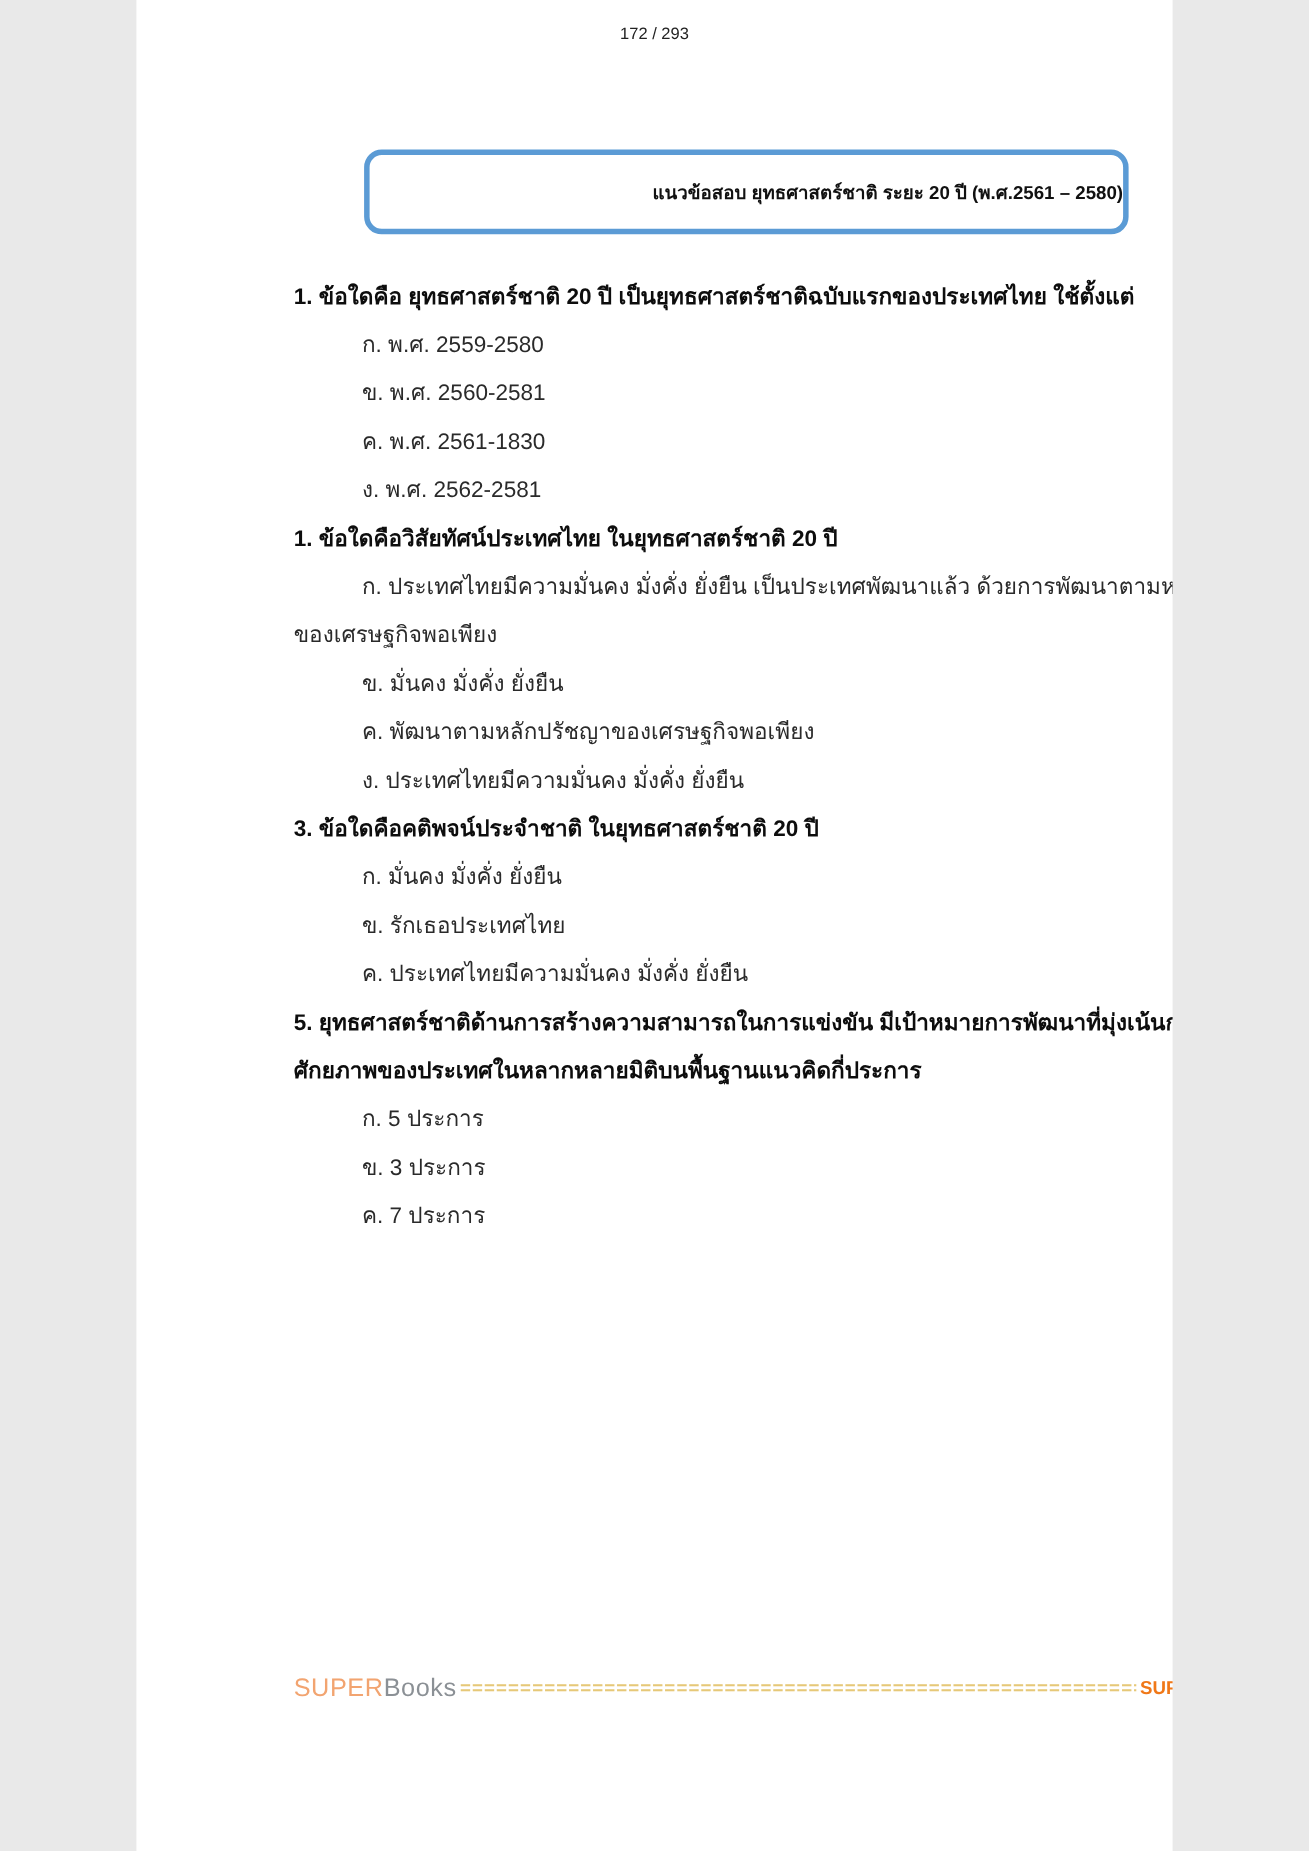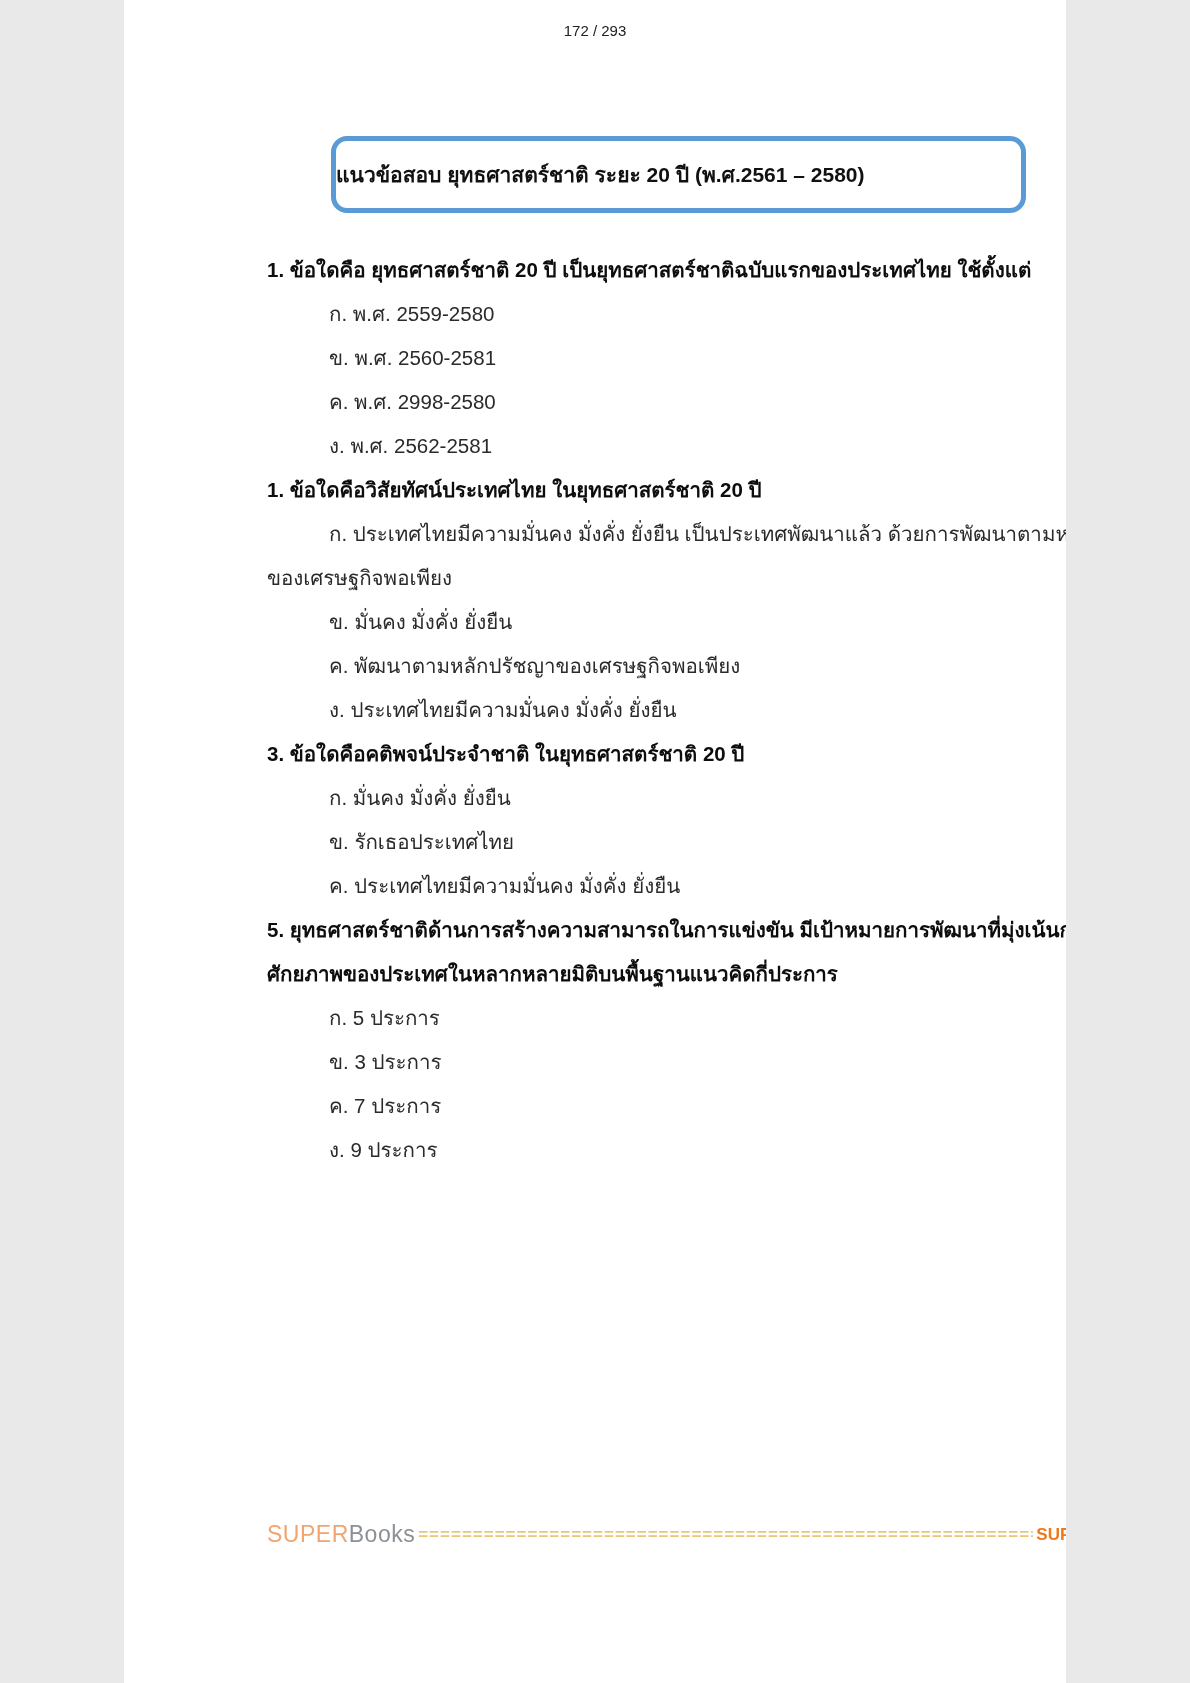--- a/index.html
+++ b/index.html
@@ -13,22 +13,22 @@
     color:#1b1b1b;
     overflow:hidden;
   }
   .page-number {
     position:absolute; top:22px; left:0; width:100%;
     text-align:center; font-size:15px; color:#222;
   }
   .title-box {
     position:absolute; top:136px; left:207px; width:695px; height:77px;
     border:5px solid #5b9bd5; border-radius:16px;
-    display:flex; align-items:center; justify-content:flex-start;
-    font-size:21px; font-weight:bold; color:#111;
+    display:flex; align-items:center; justify-content:flex-end;
+    font-size:17px; font-weight:bold; color:#111;
     background:#fff;
   }
   .content {
     position:absolute; top:248px; left:143px; width:915px;
     font-size:20.5px; line-height:44px;
   }
   .question { font-weight:bold; color:#0d0d0d; }
   .choice { text-indent:62px; font-weight:normal; color:#2a2a2a; }
   .footer-line {
     position:absolute; left:143px; top:1521px; width:878px;
@@ -57,21 +57,21 @@
   <div class="title-box">
     <span>แนวข้อสอบ ยุทธศาสตร์ชาติ ระยะ 20 ปี (พ.ศ.2561 – 2580)</span>
   </div>
 
   <div class="content">
 
     <div>
       <p class="question">1. ข้อใดคือ ยุทธศาสตร์ชาติ 20 ปี เป็นยุทธศาสตร์ชาติฉบับแรกของประเทศไทย ใช้ตั้งแต่</p>
       <p class="choice">ก. พ.ศ. 2559-2580</p>
       <p class="choice">ข. พ.ศ. 2560-2581</p>
-      <p class="choice">ค. พ.ศ. 2998-2580</p>
+      <p class="choice">ค. พ.ศ. 2561-1830</p>
       <p class="choice">ง. พ.ศ. 2562-2581</p>
     </div>
 
     <div>
       <p class="question">1. ข้อใดคือวิสัยทัศน์ประเทศไทย ในยุทธศาสตร์ชาติ 20 ปี</p>
       <p class="choice">ก. ประเทศไทยมีความมั่นคง มั่งคั่ง ยั่งยืน เป็นประเทศพัฒนาแล้ว ด้วยการพัฒนาตามหลักปรัชญาของเศรษฐกิจพอเพียง</p>
       <p class="choice">ข. มั่นคง มั่งคั่ง ยั่งยืน</p>
       <p class="choice">ค. พัฒนาตามหลักปรัชญาของเศรษฐกิจพอเพียง</p>
       <p class="choice">ง. ประเทศไทยมีความมั่นคง มั่งคั่ง ยั่งยืน</p>
     </div>
@@ -82,21 +82,20 @@
       <p class="choice">ข. รักเธอประเทศไทย</p>
       <p class="choice">ค. ประเทศไทยมีความมั่นคง มั่งคั่ง ยั่งยืน</p>
     </div>
 
 
     <div>
       <p class="question">5. ยุทธศาสตร์ชาติด้านการสร้างความสามารถในการแข่งขัน มีเป้าหมายการพัฒนาที่มุ่งเน้นการยกระดับศักยภาพของประเทศในหลากหลายมิติบนพื้นฐานแนวคิดกี่ประการ</p>
       <p class="choice">ก. 5 ประการ</p>
       <p class="choice">ข. 3 ประการ</p>
       <p class="choice">ค. 7 ประการ</p>
-      <p class="choice">ง. 9 ประการ</p>
     </div>
 
   </div>
 
   <svg class="logo-mark" viewBox="0 0 82 64" aria-hidden="true">
     <path d="M58 4 A27 27 0 0 0 22 22" stroke="#f07818" stroke-width="12" fill="none" stroke-linecap="round"></path>
     <path d="M24 58 A27 27 0 0 0 62 38" stroke="#161616" stroke-width="12" fill="none" stroke-linecap="round"></path>
     <g transform="rotate(-28 41 32)">
       <rect x="10" y="26" width="62" height="12" rx="2" fill="#161616"></rect>
       <text x="41" y="35" text-anchor="middle" font-size="7" fill="#ffffff" font-family="Liberation Sans, sans-serif" font-weight="bold">SUPERBooks</text>

